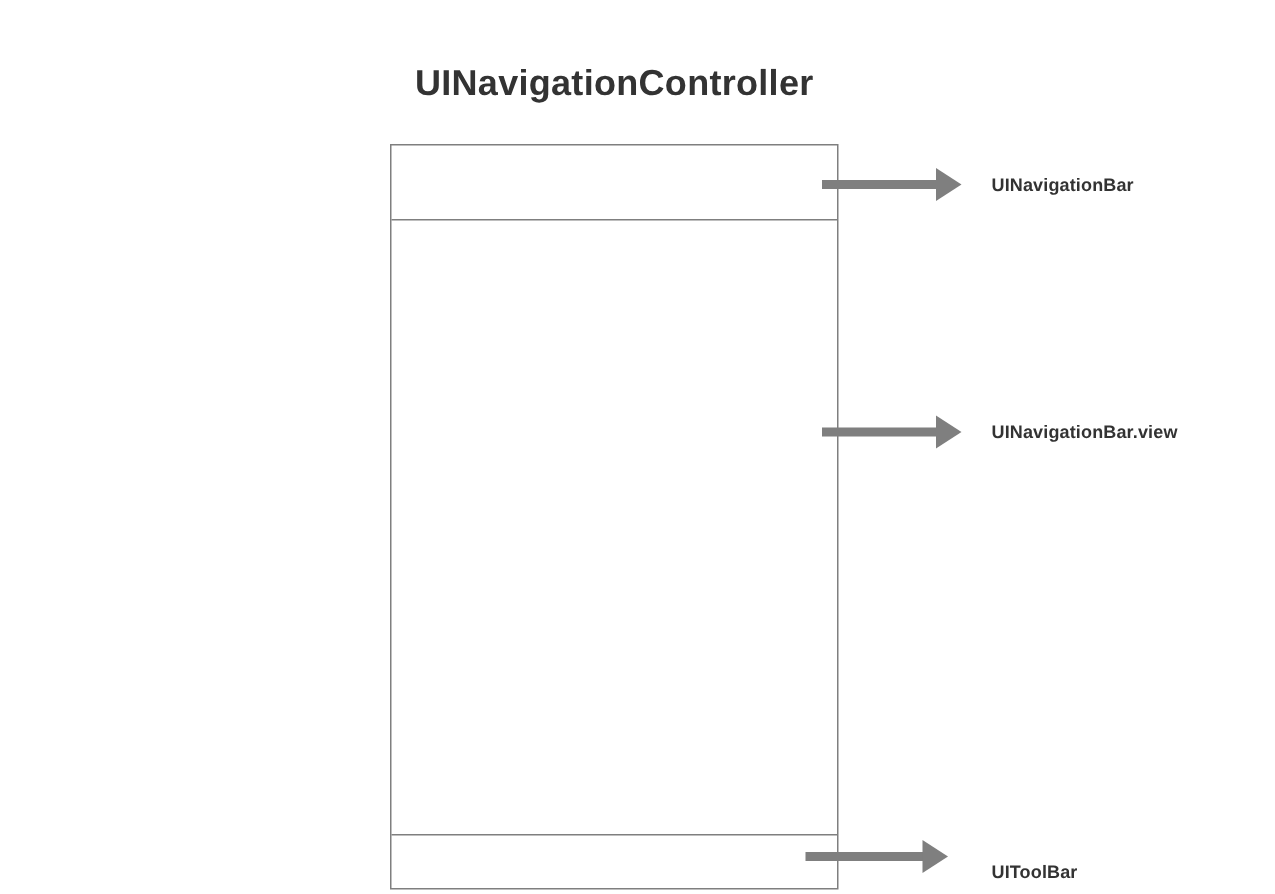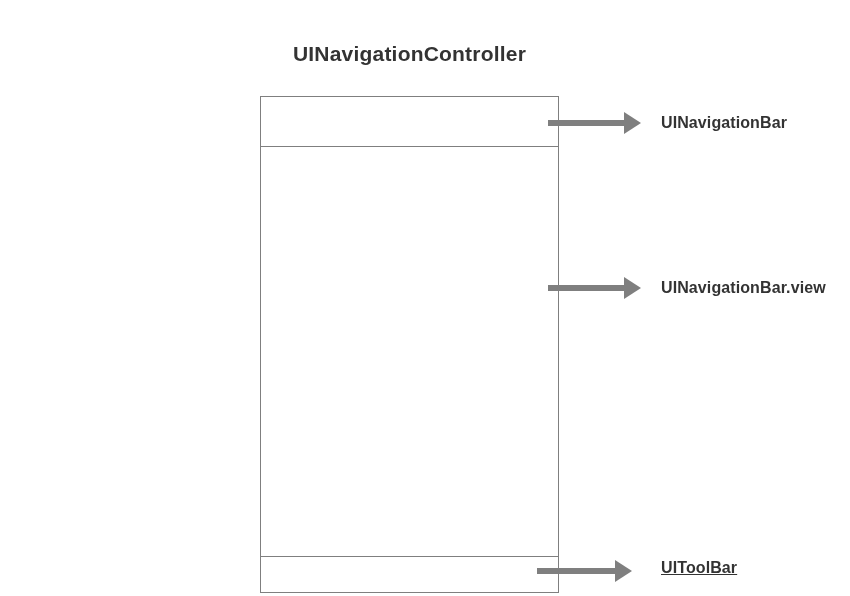--- a/index.html
+++ b/index.html
@@ -8,21 +8,21 @@
     width: 850px; height: 596px;
     position: relative;
     overflow: hidden;
     font-family: "Liberation Sans", sans-serif;
     background: var(--background, #ffffff);
   }
   .title {
     position: absolute;
     left: 260px; top: 42px; width: 299px;
     text-align: center;
-    font-size: 21px;
+    font-size: 24px;
     font-weight: bold;
     letter-spacing: 0.2px;
     color: var(--text, #333333);
   }
   .frame {
     position: absolute;
     left: 260px; top: 96px;
     width: 299px; height: 497px;
     border: 1.5px solid var(--line, #7f7f7f);
     display: flex;
@@ -51,29 +51,29 @@
   .arrow-navbar .shaft  { width: 77px; }
   .arrow-content { left: 548px; top: 277px; width: 93px; }
   .arrow-content .shaft { width: 77px; }
   .arrow-toolbar { left: 537px; top: 560px; width: 95px; }
   .arrow-toolbar .shaft { width: 79px; }
 
   .annotation {
     position: absolute;
     left: 661px;
     transform: translateY(-50%);
-    font-size: 16px;
+    font-size: 12px;
     font-weight: bold;
     letter-spacing: 0.1px;
     color: var(--text, #333333);
     white-space: nowrap;
   }
   .annotation-navbar  { top: 123px; }
   .annotation-content { top: 288px; }
-  .annotation-toolbar { top: 568px; text-decoration: underline; }
+  .annotation-toolbar { top: 581px; }
 </style>
 </head>
 <body>
 
 <div>
 
   <div class="title">UINavigationController</div>
 
   <div class="frame">
     <div class="region-navbar"></div>

